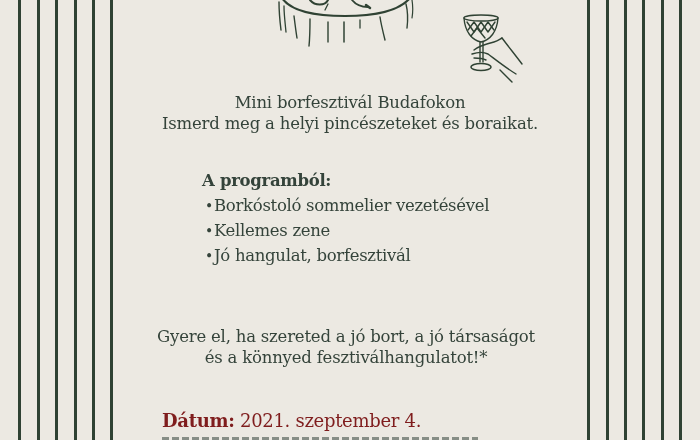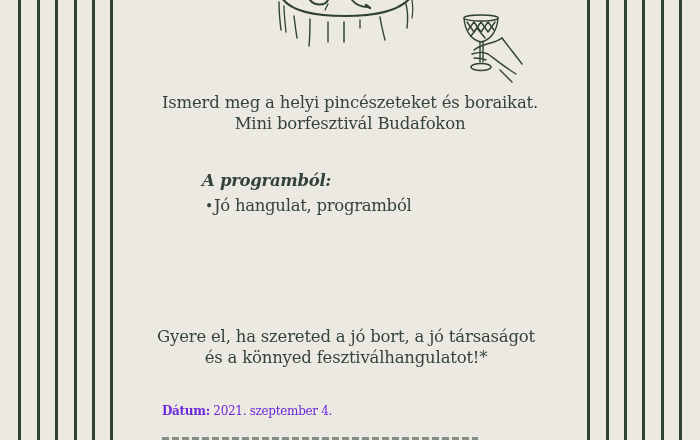--- a/index.html
+++ b/index.html
@@ -43,43 +43,42 @@
       left: 202px;
       top: 168px;
       font-size: 16.5px;
       color: #34433a;
       letter-spacing: -0.3px;
     }
     .program-title {
       font-weight: bold;
       line-height: 25px;
       height: 25px;
-      font-style: italic;
     }
     .program-item {
       line-height: 25px;
       height: 25px;
       padding-left: 3px;
     }
     .bullet {
       display: inline-block;
       width: 9px;
       font-size: 14px;
     }
     .cta-line {
       font-size: 16.5px;
       line-height: 21px;
       color: #34433a;
     }
     .details {
       position: absolute;
       left: 162px;
-      top: 400px;
-      font-size: 12px;
-      color: #6d28d9;
+      top: 410px;
+      font-size: 18px;
+      color: #7f1d1d;
       letter-spacing: -0.3px;
     }
     .detail-row {
       line-height: 22px;
       height: 22px;
       white-space: nowrap;
     }
     .detail-label {
       font-weight: bold;
     }
@@ -152,28 +151,34 @@
 
     <path d="M14 38 C 18 34, 26 32, 34 30 C 38 29, 40 27, 42 26"></path>
     <path d="M12 42 C 18 40, 24 40, 28 42 C 36 48, 46 56, 56 62"></path>
     <path d="M14 46 C 18 46, 22 46, 26 48"></path>
     <path d="M42 26 C 48 34, 56 44, 62 52"></path>
     <path d="M40 58 C 44 62, 48 66, 52 70"></path>
   </g>
 </svg>
 
 <div class="text-block" style="top:92px">
+  <div class="intro-line">Mini borfesztivál Budafokon</div>
   <div class="intro-line">Ismerd meg a helyi pincészeteket és boraikat.</div>
-  <div class="intro-line">Mini borfesztivál Budafokon</div>
 </div>
 
 <div class="program">
   <div class="program-title">A programból:</div>
   <div class="program-item">
-    <span class="bullet">•</span><span>Jó hangulat, programból</span>
+    <span class="bullet">•</span><span>Borkóstoló sommelier vezetésével</span>
+  </div>
+  <div class="program-item">
+    <span class="bullet">•</span><span>Kellemes zene</span>
+  </div>
+  <div class="program-item">
+    <span class="bullet">•</span><span>Jó hangulat, borfesztivál</span>
   </div>
 </div>
 
 <div class="text-block" style="top:326px; left:-4px">
   <div class="cta-line">Gyere el, ha szereted a jó bort, a jó társaságot</div>
   <div class="cta-line">és a könnyed fesztiválhangulatot!*</div>
 </div>
 
 <div class="details">
   <div class="detail-row">

